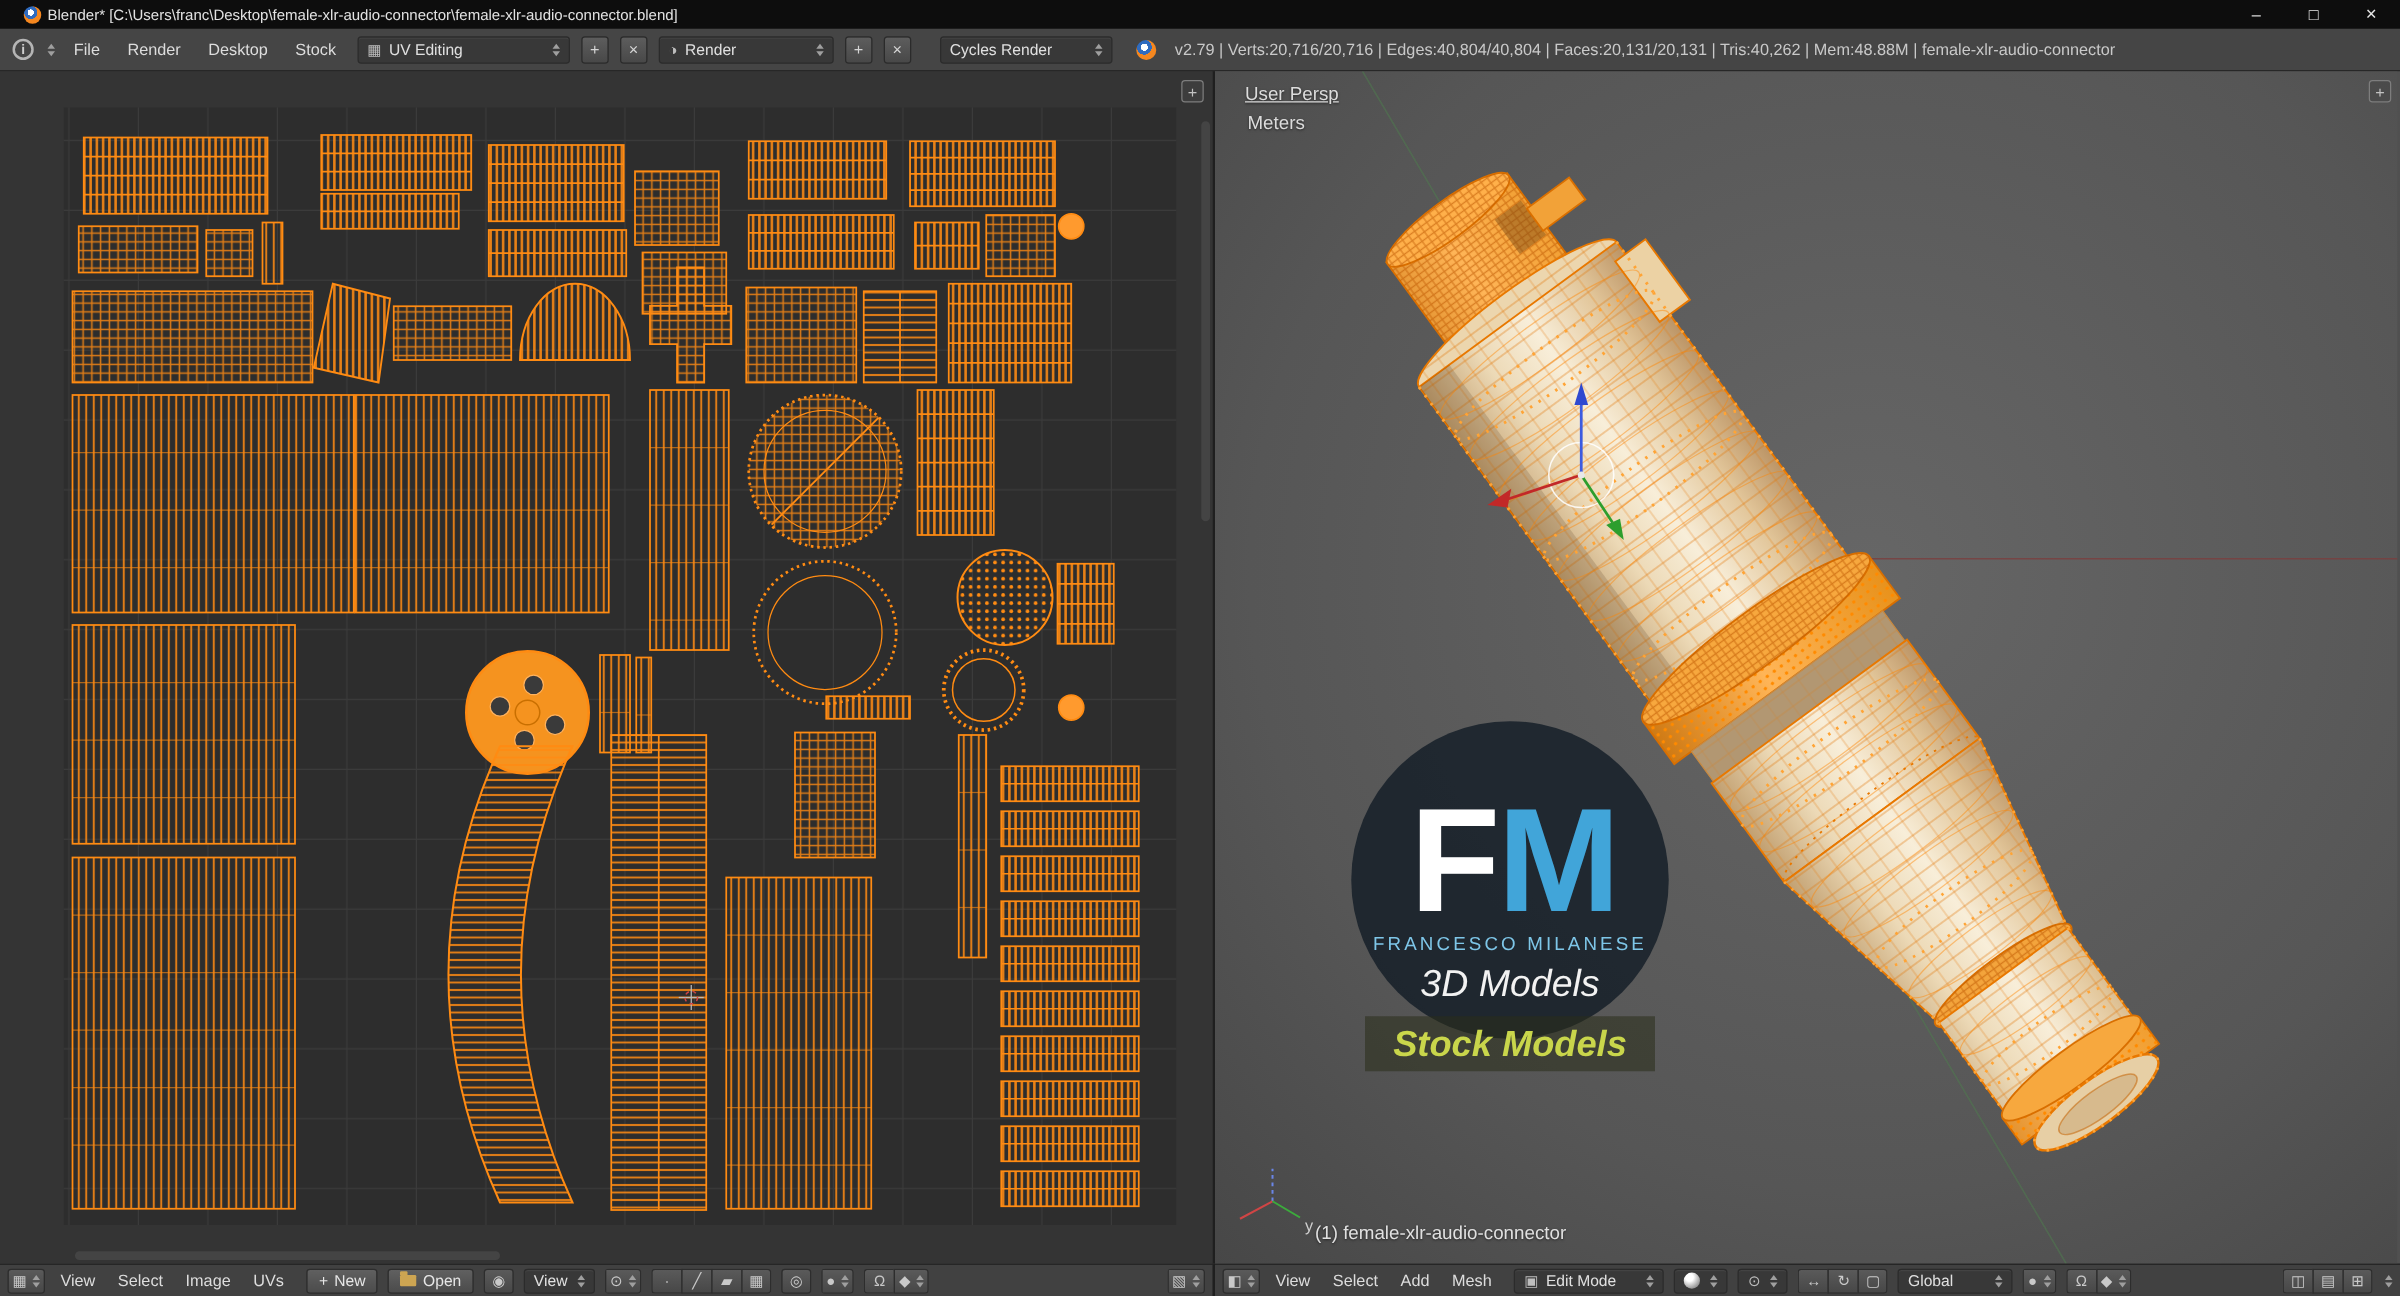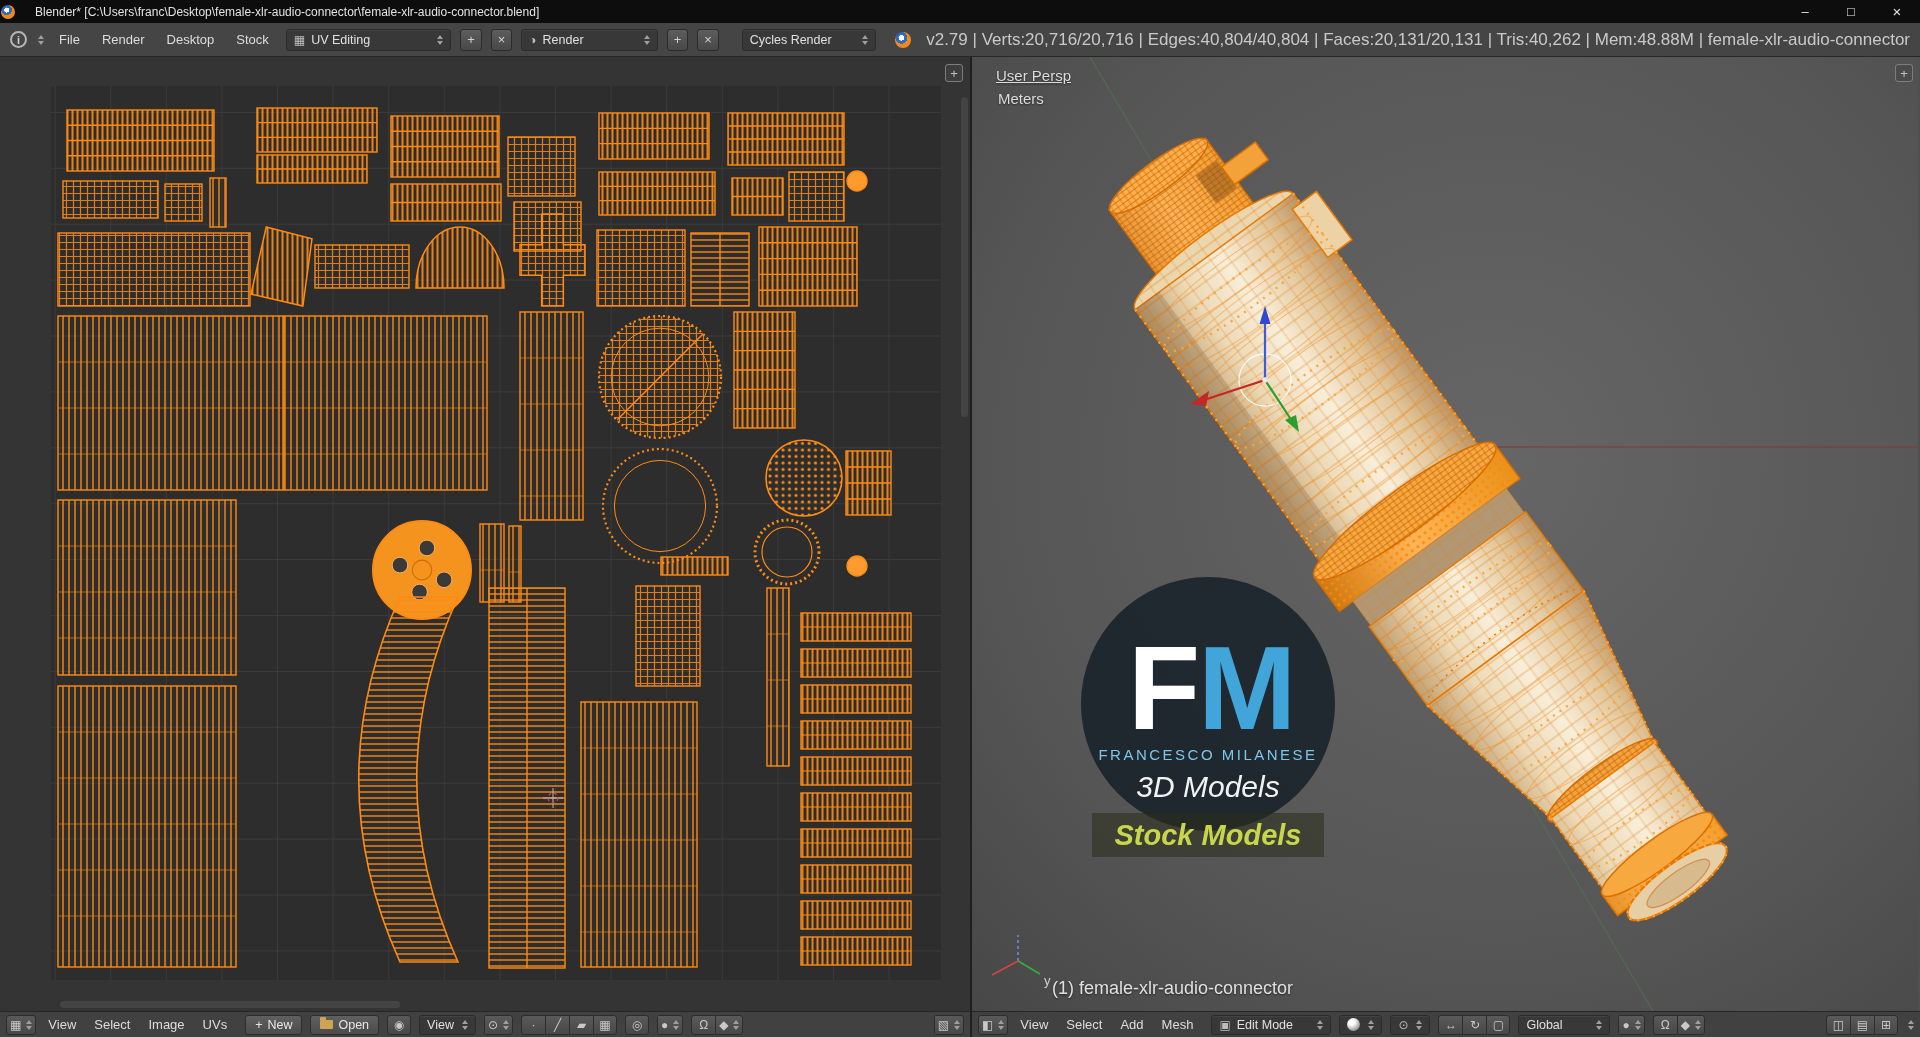--- a/index.html
+++ b/index.html
@@ -3,21 +3,21 @@
 <meta charset="utf-8">
 <style>
   html,body{margin:0;padding:0;background:#101010;}
   *{box-sizing:border-box;}
   #app{position:relative;width:1920px;height:1037px;overflow:hidden;
        font-family:"Liberation Sans","DejaVu Sans",sans-serif;color:#d8d8d8;
        background:#1a1a1a;-webkit-user-select:none;user-select:none;}
 
   
   .titlebar{position:absolute;left:0;top:0;width:1920px;height:23px;background:#0d0d0d;
-            display:flex;align-items:center;padding-left:1px;gap:20px;}
+            display:flex;align-items:center;padding-left:19px;gap:5px;}
   .blender-logo{width:14px;height:14px;border-radius:50%;flex:0 0 auto;
         background:radial-gradient(circle at 40% 36%, #ffffff 0 20%, #2f6bbf 21% 42%, #f5871f 43%);}
   .titletext{font-size:12px;color:#e2e2e2;white-space:nowrap;}
   .win-controls{margin-left:auto;display:flex;height:23px;}
   .win-controls .wbtn{width:46px;height:23px;display:flex;align-items:center;justify-content:center;
         font-size:13px;color:#e6e6e6;}
   .wbtn.close{font-size:15px;}
 
   
   .topheader{position:absolute;left:0;top:23px;width:1920px;height:34px;background:#454545;
@@ -29,39 +29,39 @@
   .updown .up{border-bottom:4px solid #9f9f9f;}
   .updown .down{border-top:4px solid #9f9f9f;}
   .menurow{display:flex;gap:22px;margin:0 8px 0 6px;}
   .menu-item{font-size:13px;color:#dddddd;cursor:default;}
   .dd{height:22px;background:#383838;border:1px solid #2b2b2b;border-radius:3px;display:flex;
       align-items:center;gap:6px;padding:0 7px;font-size:12.5px;color:#e0e0e0;
       box-shadow:inset 0 1px 0 rgba(255,255,255,0.06);}
   .dd .glyph{font-size:12px;color:#bdbdbd;}
   .mini-btn{width:22px;height:22px;background:linear-gradient(#5d5d5d,#484848);border:1px solid #2b2b2b;
       border-radius:3px;display:flex;align-items:center;justify-content:center;color:#d5d5d5;font-size:13px;}
-  .stats{font-size:17px;color:#c9c9c9;margin-left:6px;}
+  .stats{font-size:13px;color:#c9c9c9;margin-left:6px;}
 
   
   .main{position:absolute;left:0;top:57px;width:1920px;height:954px;display:flex;}
   .uv-editor{position:relative;width:972px;height:954px;background:#343434;border-right:2px solid #1f1f1f;overflow:hidden;}
   .viewport3d{position:relative;flex:1;height:954px;overflow:hidden;background:#505050;}
   .uv-editor svg,.viewport3d svg{position:absolute;left:0;top:0;display:block;}
   svg text{font-family:"Liberation Sans","DejaVu Sans",sans-serif;}
 
   .corner-plus{position:absolute;top:7px;right:7px;width:18px;height:18px;border:1px solid #7d7d7d;
       border-radius:3px;color:#c2c2c2;display:flex;align-items:center;justify-content:center;
       font-size:13px;background:rgba(70,70,70,0.55);}
   .vscroll{position:absolute;right:2px;top:40px;width:7px;height:320px;background:#4d4d4d;border-radius:4px;opacity:.65;}
   .hscroll{position:absolute;left:60px;bottom:3px;height:7px;width:340px;background:#4d4d4d;border-radius:4px;opacity:.65;}
 
   .vp-label{position:absolute;font-size:15px;color:#dcdcdc;text-shadow:0 1px 2px rgba(0,0,0,.55);}
   #lbl-proj{left:24px;top:10px;text-decoration:underline;}
   #lbl-units{left:26px;top:33px;}
-  #lbl-object{left:80px;top:921px;font-size:18px;color:#e0e0e0;}
+  #lbl-object{left:80px;top:921px;font-size:15px;color:#e0e0e0;}
 
   
   .footers{position:absolute;left:0;top:1011px;width:1920px;height:26px;display:flex;}
   .footer{height:26px;background:#414141;border-top:1px solid #262626;display:flex;align-items:center;
           gap:8px;padding:0 6px;white-space:nowrap;}
   .footer-left{width:972px;border-right:2px solid #1f1f1f;}
   .footer-right{flex:1;}
   .footer .menu-item{font-size:13px;}
   .f-menus{display:flex;gap:18px;margin:0 10px 0 4px;}
   .icon-btn{min-width:24px;height:20px;background:linear-gradient(#5a5a5a,#474747);border:1px solid #2d2d2d;

